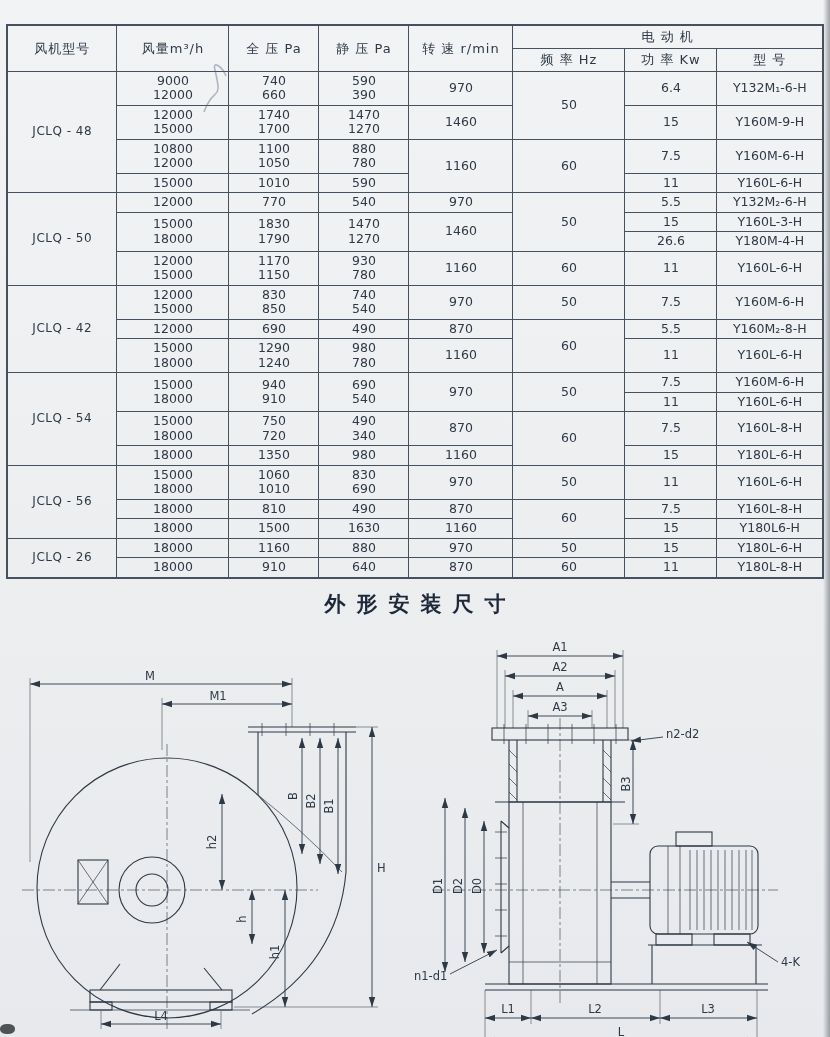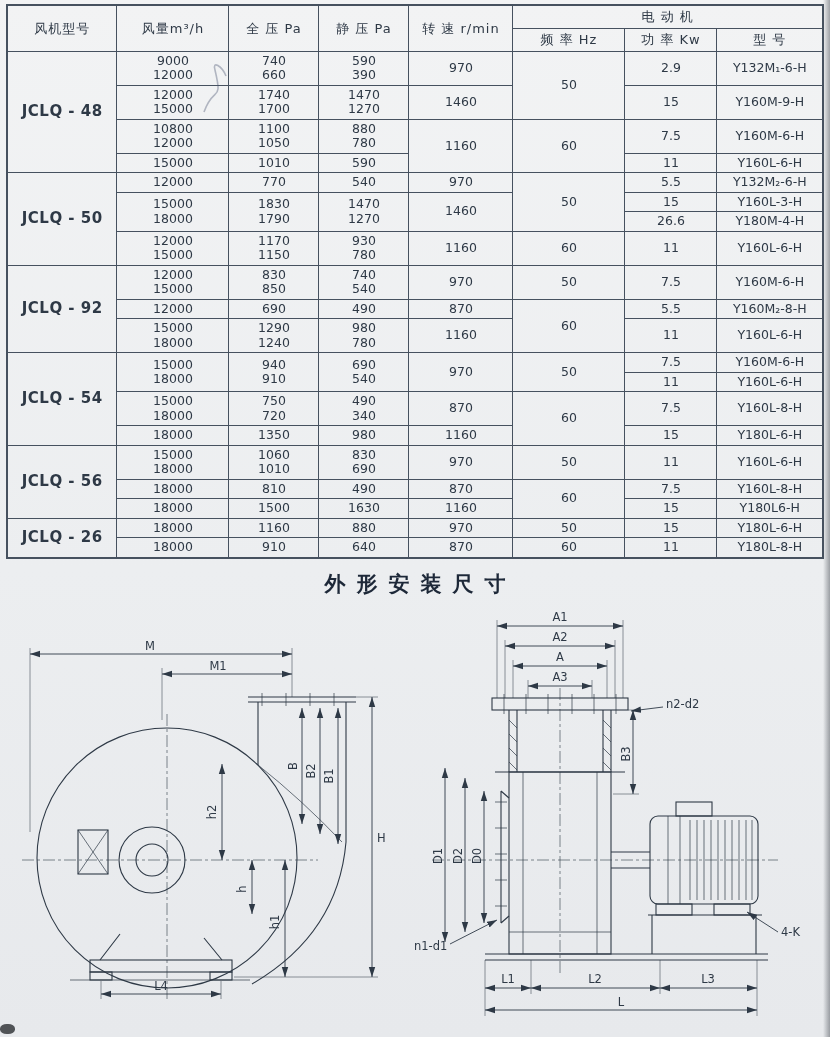--- a/index.html
+++ b/index.html
@@ -5,34 +5,34 @@
   :root { --ink:#2e3946; --paper:#edeff1; --title:#1d2838; --border:#46515f; }
   * { box-sizing: border-box; }
   html,body { margin:0; padding:0; }
   body {
     width:830px; height:1037px; overflow:hidden; position:relative;
     background: linear-gradient(180deg,#f2f3f4 0%, #eceef0 55%, #e7e9ec 100%);
     font-family:"DejaVu Sans","Liberation Sans",sans-serif;
     color: var(--ink,#2e3946);
   }
   table.spec-table {
-    width:816px; margin:4px auto 0 auto; border-collapse:collapse;
+    width:816px; margin:24px auto 0 auto; border-collapse:collapse;
     table-layout:fixed; border:2px solid var(--border,#46515f);
   }
   .spec-table th, .spec-table td {
     border:1px solid var(--border,#46515f);
     font-size:12.5px; line-height:1.16; font-weight:normal;
     text-align:center; vertical-align:middle; padding:2px 1px;
     white-space:pre-line; color:var(--ink,#2e3946);
   }
   .spec-table thead th { font-size:13px; height:23px; letter-spacing:1px; }
-  .spec-table td.cell-model { font-size:15px; letter-spacing:0.5px;font-weight:bold; }
+  .spec-table td.cell-model { font-size:12px; letter-spacing:0.5px; }
   .section-title {
     text-align:center; font-size:21px; font-weight:bold; letter-spacing:11px;
-    text-indent:11px; color:var(--title,#1d2838); margin:11px 0 4px 0;
+    text-indent:11px; color:var(--title,#1d2838); margin:11px 0 14px 0;
   }
   svg.drawings { display:block; margin:0 auto; }
   .ln   { stroke:var(--ink,#2e3946); fill:none; stroke-width:1.1; }
   .thin { stroke:var(--ink,#2e3946); fill:none; stroke-width:0.7; }
   .ext  { stroke:var(--ink,#2e3946); fill:none; stroke-width:0.7; opacity:0.75; }
   .cl   { stroke:var(--ink,#2e3946); fill:none; stroke-width:0.7; stroke-dasharray:12 3 3 3; opacity:0.85; }
   .dim  { stroke:var(--ink,#2e3946); stroke-width:0.9; marker-start:url(#arr); marker-end:url(#arr); }
   .ldr  { stroke:var(--ink,#2e3946); stroke-width:0.9; marker-end:url(#arr); }
   .mk   { fill:var(--ink,#2e3946); }
   .txt  { fill:var(--ink,#2e3946); font-size:11.5px; font-family:"DejaVu Sans","Liberation Sans",sans-serif; }
@@ -80,21 +80,21 @@
     <tr>
       <td rowspan="4" class="cell-model">JCLQ - 48</td>
       <td>9000
 12000</td>
       <td>740
 660</td>
       <td>590
 390</td>
       <td>970</td>
       <td rowspan="2">50</td>
-      <td>2.9</td>
+      <td>6.4</td>
       <td>Y132M₁-6-H</td>
     </tr>
     <tr>
       <td>12000
 15000</td>
       <td>1740
 1700</td>
       <td>1470
 1270</td>
       <td>1460</td>
@@ -153,21 +153,21 @@
 1150</td>
       <td>930
 780</td>
       <td>1160</td>
       <td>60</td>
       <td>11</td>
       <td>Y160L-6-H</td>
     </tr>
 
     <tr>
-      <td rowspan="3" class="cell-model">JCLQ - 92</td>
+      <td rowspan="3" class="cell-model">JCLQ - 42</td>
       <td>12000
 15000</td>
       <td>830
 850</td>
       <td>740
 540</td>
       <td>970</td>
       <td>50</td>
       <td>7.5</td>
       <td>Y160M-6-H</td>

